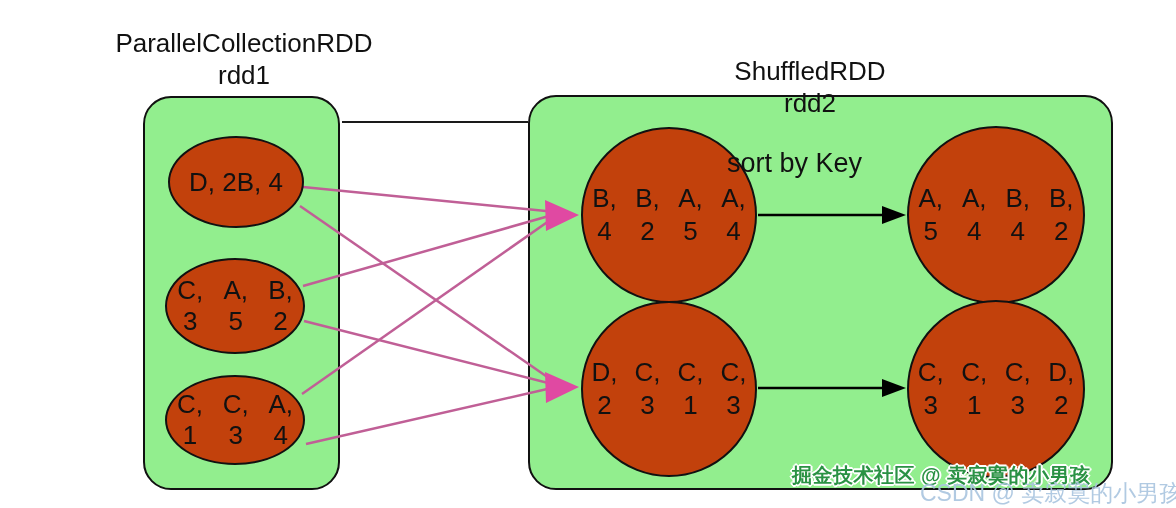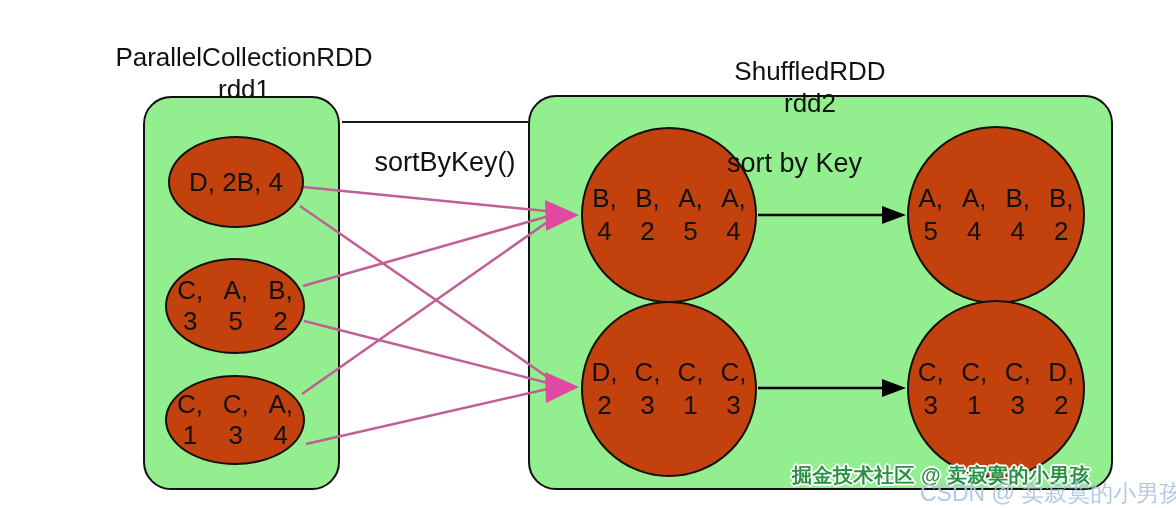--- a/index.html
+++ b/index.html
@@ -86,21 +86,21 @@
     white-space: nowrap;
     color: rgba(170, 198, 224, 0.92);
     z-index: 5;
   }
 </style>
 </head>
 <body>
 
 <div class="stage">
 
-  <div class="rdd-title" style="left:88px; top:41px; width:312px;">
+  <div class="rdd-title" style="left:88px; top:27px; width:312px;">
     <div>ParallelCollectionRDD</div>
     <div>rdd1</div>
   </div>
   <div class="rdd-title" style="left:665px; top:27px; width:290px;margin-top:28px;">
     <div>ShuffledRDD</div>
     <div>rdd2</div>
   </div>
 
   <div class="box" style="left:143px; top:96px; width:197px; height:394px;"></div>
   <div class="box" style="left:528px; top:95px; width:585px; height:395px;"></div>
@@ -156,19 +156,18 @@
     <div>B, 4</div>
     <div>B, 2</div>
   </div>
   <div class="partition big" style="left:907px; top:300px; width:178px; height:178px;">
     <div>C, 3</div>
     <div>C, 1</div>
     <div>C, 3</div>
     <div>D, 2</div>
   </div>
 
-  <div class="diagram-label" style="left:359px; top:147px; width:172px;">sortByKey()</div>
   <div class="diagram-label" style="left:707px; top:148px; width:175px;">sort by Key</div>
 
   <div class="wm-juejin">掘金技术社区 @ 卖寂寞的小男孩</div>
   <div class="wm-csdn">CSDN @ 卖寂寞的小男孩</div>
 
 </div>
 
 </body></html>

